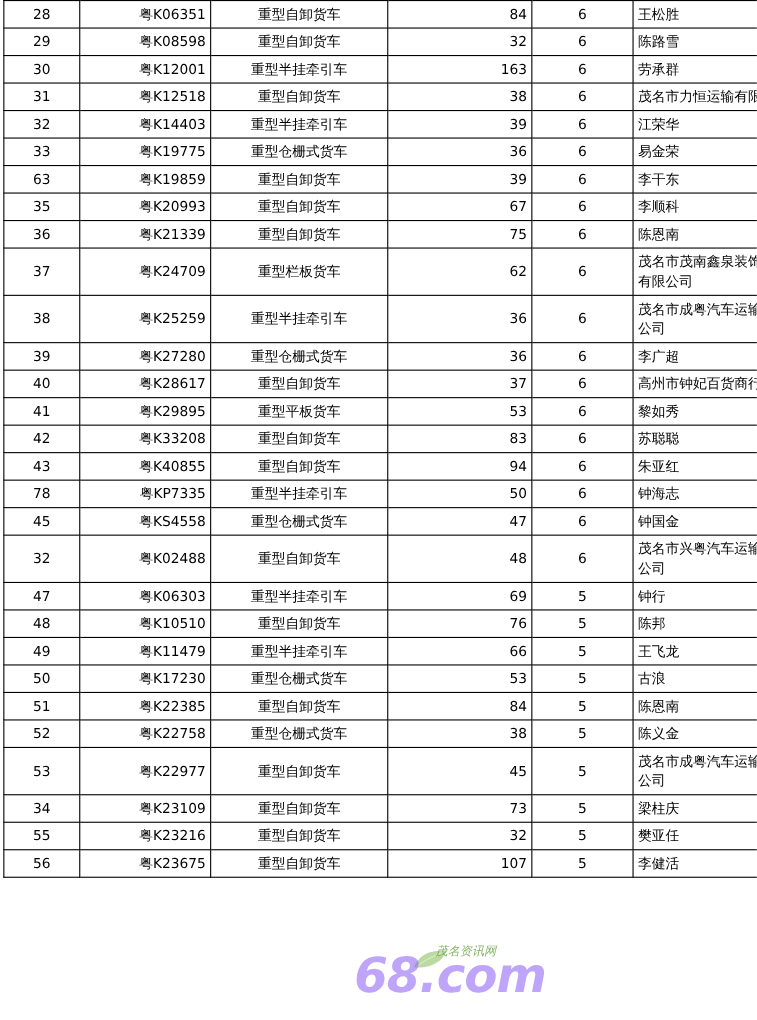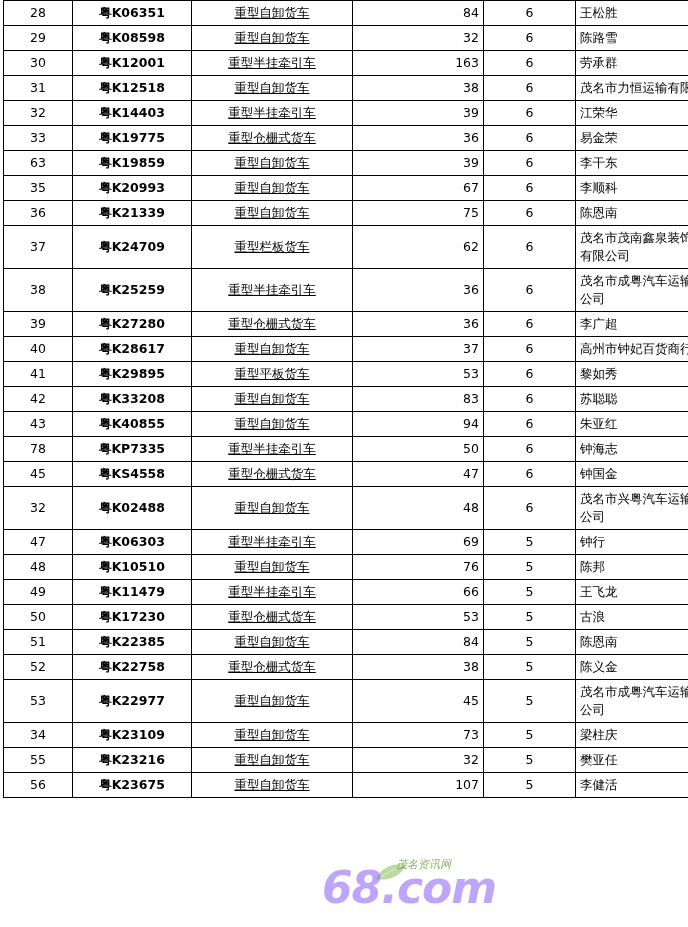--- a/index.html
+++ b/index.html
@@ -28,22 +28,22 @@
   }
   table.data-table td {
     border: 1px solid #000000;
     font-size: 12.5px;
     line-height: 18px;
     padding: 3px 4px;
     vertical-align: middle;
     word-break: break-all;
   }
   td.c-idx { width: 60px; text-align: center; }
-  td.c-plate { width: 110px; text-align: center; font-weight: bold; }
-  td.c-type { width: 152px; text-align: center; text-decoration: underline; }
+  td.c-plate { width: 110px; text-align: right; }
+  td.c-type { width: 152px; text-align: center; }
   td.c-num { width: 122px; text-align: right; }
   td.c-pts { width: 83px; text-align: center; }
   td.c-owner { width: 148px; text-align: left; padding-left: 6px; }
 
   .watermark {
     position: absolute;
     left: 318px;
     top: 855px;
     width: 260px;
     height: 62px;

